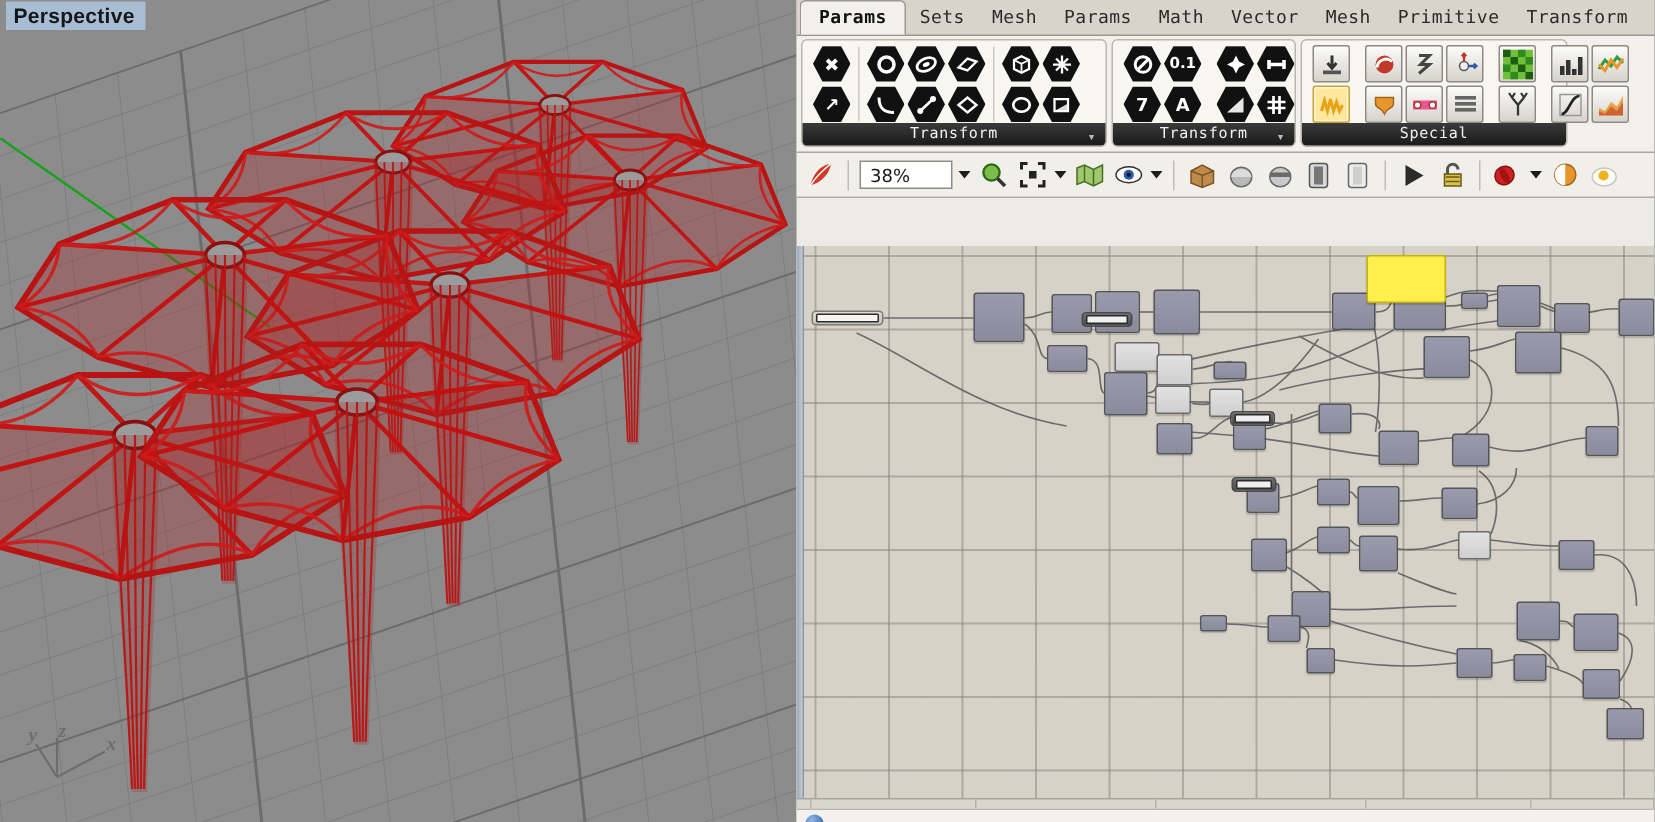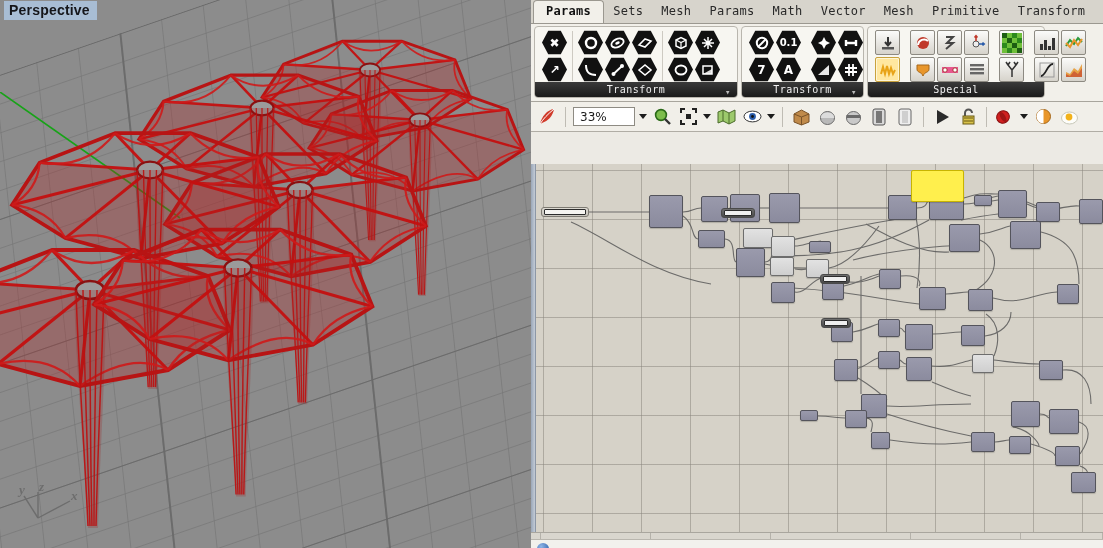--- a/index.html
+++ b/index.html
@@ -609,21 +609,21 @@
 
     <div id="gh-toolbar2">
       <div class="tb-btn">
         <svg width="20" height="20" viewBox="0 0 20 20">
             <path d="M3,17 C5,9 10,3 17,2 C16,9 11,14 5,16 Z" fill="#d03a2a"></path>
             <path d="M3,17 C6,12 11,7 17,2" stroke="#fff" stroke-width="1" fill="none"></path>
           </svg>
       </div>
       <div class="tb-sep"></div>
       <div id="zoom-box">
-        <span>33%</span>
+        <span>38%</span>
       </div>
       <div class="caret"></div>
       <div class="tb-btn">
         <svg width="19" height="19" viewBox="0 0 19 19">
             <circle cx="8" cy="8" r="5.4" fill="#7dbd4c" stroke="#2a6a18" stroke-width="1.6"></circle>
             <line x1="12" y1="12" x2="17" y2="17" stroke="#333" stroke-width="2.4"></line>
           </svg>
       </div>
       <div class="tb-btn">
         <svg width="19" height="19" viewBox="0 0 19 19">

